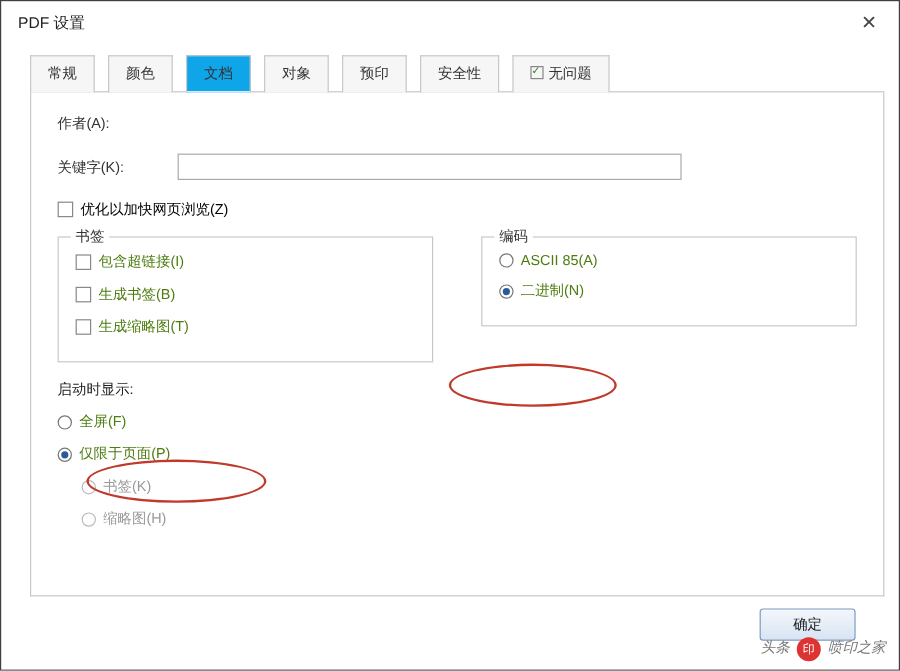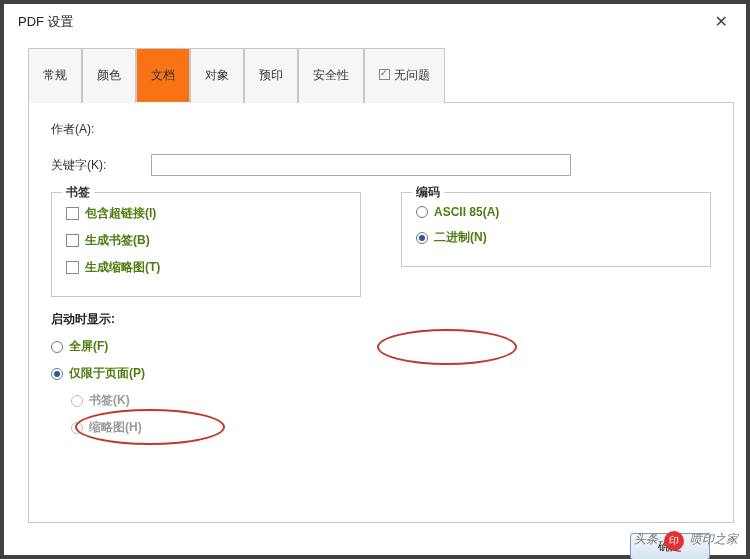--- a/index.html
+++ b/index.html
@@ -1,36 +1,36 @@
 <!DOCTYPE html>
 <html><head>
 <meta charset="utf-8">
 <style>
 * { box-sizing: border-box; margin: 0; padding: 0; font-family: "Microsoft YaHei", "SimSun", Tahoma, sans-serif; font-size: 12px; }
 body { background: #fff; width: 750px; height: 559px; position: relative; }
-.dialog { width: 750px; height: 559px; background: #fff; border: 4px solid #404040; }
+.dialog { width: 750px; height: 559px; background: #fff; border: 1px solid #404040; }
 .titlebar { display: flex; justify-content: space-between; align-items: center; padding: 8px 14px; }
 .titlebar .title { font-size: 13px; color: #222; }
 .titlebar .close { font-size: 16px; color: #444; cursor: pointer; padding: 0 4px; }
 .tab-area { padding: 8px 12px 0 24px; }
 .tabs { display: flex; border-bottom: 1px solid #c8c8c8; position: relative; }
-.tab { padding: 18px 14px; border: 1px solid #c8c8c8; border-bottom: none; background: #f6f6f6; margin-right: 0; cursor: pointer; position: relative; bottom: -1px; white-space: nowrap; color: #333; }
-.tab.active { background: #f97316; border-bottom: 1px solid #fff; z-index: 2; }
+.tab { padding: 6px 14px; border: 1px solid #c8c8c8; border-bottom: none; background: #f6f6f6; margin-right: 11px; cursor: pointer; position: relative; bottom: -1px; white-space: nowrap; color: #333; }
+.tab.active { background: #0ea5e9; border-bottom: 1px solid #fff; z-index: 2; }
 .tab .chk { display: inline-block; width: 11px; height: 11px; border: 1px solid #888; margin-right: 4px; vertical-align: middle; position: relative; top: -1px; }
 .tab .chk::after { content: "✓"; font-size: 9px; color: #2a7d1f; position: absolute; top: -2px; left: 0; }
 .panel { border: 1px solid #c8c8c8; border-top: none; padding: 18px 22px; height: 420px; position: relative; }
 .row { display: flex; align-items: center; margin-bottom: 16px; }
 .row label.fld { width: 100px; color: #333; }
 .row input[type=text] { height: 22px; border: 1px solid #aaa; padding: 2px 6px; width: 420px; background: #fff; }
 .chkrow { display: flex; align-items: center; margin-bottom: 14px; }
 .chkbox { width: 13px; height: 13px; border: 1px solid #888; margin-right: 6px; background: #fff; cursor: pointer; }
 .groupset { border: 1px solid #c8c8c8; padding: 12px 14px 10px 14px; position: relative; }
 .groupset .legend { position: absolute; top: -9px; left: 10px; background: #fff; padding: 0 4px; color: #333; }
 .cols { display: flex; gap: 40px; align-items: flex-start; }
-.col { flex: 1; font-weight: bold; }
+.col { flex: 1; }
 .opt { display: flex; align-items: center; margin-bottom: 10px; color: #4d7c0f; }
 .opt.disabled { color: #9a9a9a; text-align: right; }
 .radio { width: 12px; height: 12px; border: 1px solid #777; border-radius: 50%; margin-right: 6px; position: relative; cursor: pointer; background: #fff; }
 .radio.checked::after { content: ""; position: absolute; width: 6px; height: 6px; background: #2b5a9b; border-radius: 50%; top: 2px; left: 2px; }
 .radio.disabled { border-color: #bbb; cursor: default; }
 .opt-indent { margin-left: 20px; }
 .sectlabel { color: #222; margin: 6px 0 10px 0; }
 .highlight { position: absolute; border: 2px solid #c0392b; border-radius: 50%; pointer-events: none; }
 .hl1 { left: 46px; top: 306px; width: 150px; height: 36px; }
 .hl2 { left: 348px; top: 226px; width: 140px; height: 36px; }
@@ -64,20 +64,24 @@
 
       <div class="row">
         <label class="fld">作者(A):</label>
       </div>
 
       <div class="row">
         <label class="fld">关键字(K):</label>
         <input type="text" value="" style="">
       </div>
 
+      <div class="chkrow">
+        <span class="chkbox"></span>
+        <span>优化以加快网页浏览(Z)</span>
+      </div>
 
       <div class="cols">
 
         <div class="col">
           <div class="groupset" style="margin-bottom:14px;">
             <span class="legend">书签</span>
             <div class="opt">
               <span class="chkbox"></span>
               <span>包含超链接(I)</span>
             </div>

